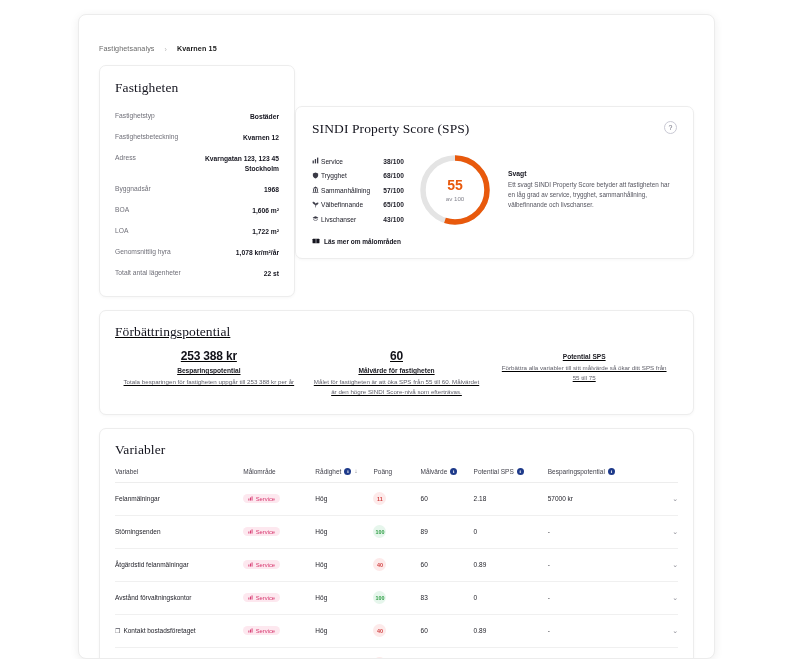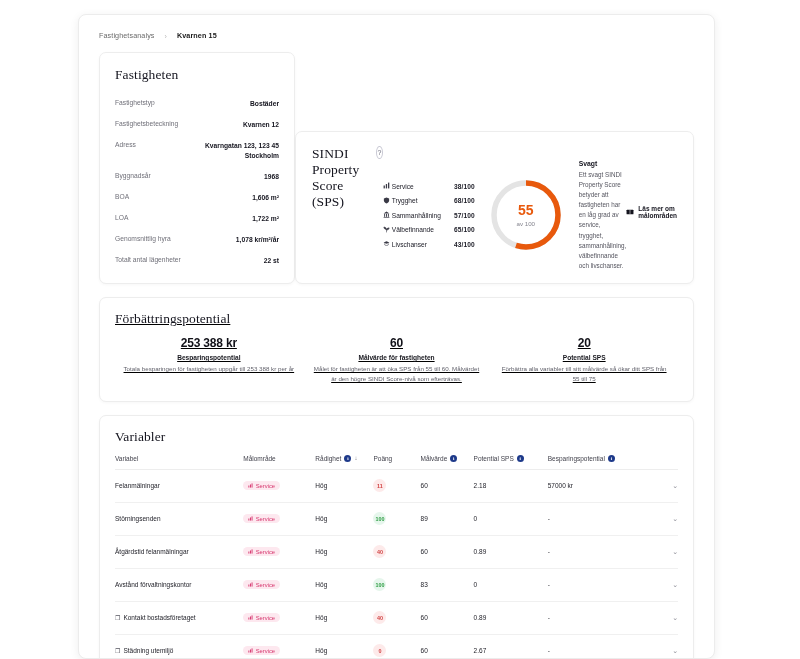--- a/index.html
+++ b/index.html
@@ -21,53 +21,54 @@
   }
   .inner {
     padding: 16px 20px 0 20px;
   }
   
   .breadcrumb {
     display: flex; align-items: flex-end; gap: 10px;
     font-size: 7.2px; color: #6a6a6a;
     margin-bottom: 12px;
     letter-spacing: .1px;
+    margin-top: 13px;
   }
   .breadcrumb .crumb-sep { color: #b9b9b9; font-size: 7px; }
   .breadcrumb .crumb-current { color: #1a1a1a; font-weight: bold; }
 
   
   .card {
     background: #fff;
     border: 1px solid #ededed;
     border-radius: 7px;
     box-shadow: 0 1px 3px rgba(0,0,0,0.035);
   }
   .card-title {
     font-family: "Liberation Serif", serif;
     font-size: 13.5px;
     color: #14141e;
     letter-spacing: .1px;
   }
 
   
-  .top-row { display: flex; gap: 0; align-items: flex-end; }
+  .top-row { display: flex; gap: 0; align-items: flex-start; }
   .fastigheten { width: 196px; padding: 14px 15px 12px 15px; }
   .fastigheten .card-title { margin-bottom: 10px; }
   .kv-row {
     display: flex; justify-content: space-between; align-items: flex-start;
     gap: 8px;
     padding: 5.5px 0;
     font-size: 6.7px;
   }
   .kv-key { color: #6f6f78; white-space: nowrap; }
   .kv-val { color: #14141e; font-weight: bold; text-align: right; line-height: 1.5; }
 
   
-  .sps { flex: 1; padding: 14px 16px 12px 16px; position: relative; display:flex; flex-direction:row;}
+  .sps { flex: 1; padding: 14px 16px 12px 16px; position: relative; display:flex; flex-direction:column;margin-top:41px;}
   .sps-head { display: flex; justify-content: space-between; align-items: flex-start; }
   .help-btn {
     width: 13px; height: 13px; border-radius: 50%;
     border: 1px solid #c9c9d4; color: #6a6a7a;
     font-size: 7px; display: flex; align-items: center; justify-content: center;
     cursor: pointer; background:#fff;
   }
   .sps-body { display: flex; align-items: center; gap: 12px; margin-top: 14px; flex:1;}
   .sps-metrics { display: flex; flex-direction: column; gap: 6.5px; width: 92px; }
   .sps-metric { display: flex; align-items: center; font-size: 6.6px; color: #20202a; }
@@ -295,21 +296,20 @@
           <div class="imp-num">253 388 kr</div>
           <div class="imp-label">Besparingspotential</div>
           <div class="imp-text">Totala besparingen för fastigheten uppgår till 253 388 kr per år</div>
         </div>
         <div class="improve-col">
           <div class="imp-num">60</div>
           <div class="imp-label">Målvärde för fastigheten</div>
           <div class="imp-text">Målet för fastigheten är att öka SPS från 55 till 60. Målvärdet är den högre SINDI Score-nivå som efterträvas.</div>
         </div>
         <div class="improve-col">
-          <div class="imp-num">20</div>
           <div class="imp-label">Potential SPS</div>
           <div class="imp-text">Förbättra alla variabler till sitt målvärde så ökar ditt SPS från 55 till 75</div>
         </div>
       </div>
     </div>
 
     <div class="card variables">
       <div class="card-title">Variabler</div>
       <table class="vtable">
         <thead>

